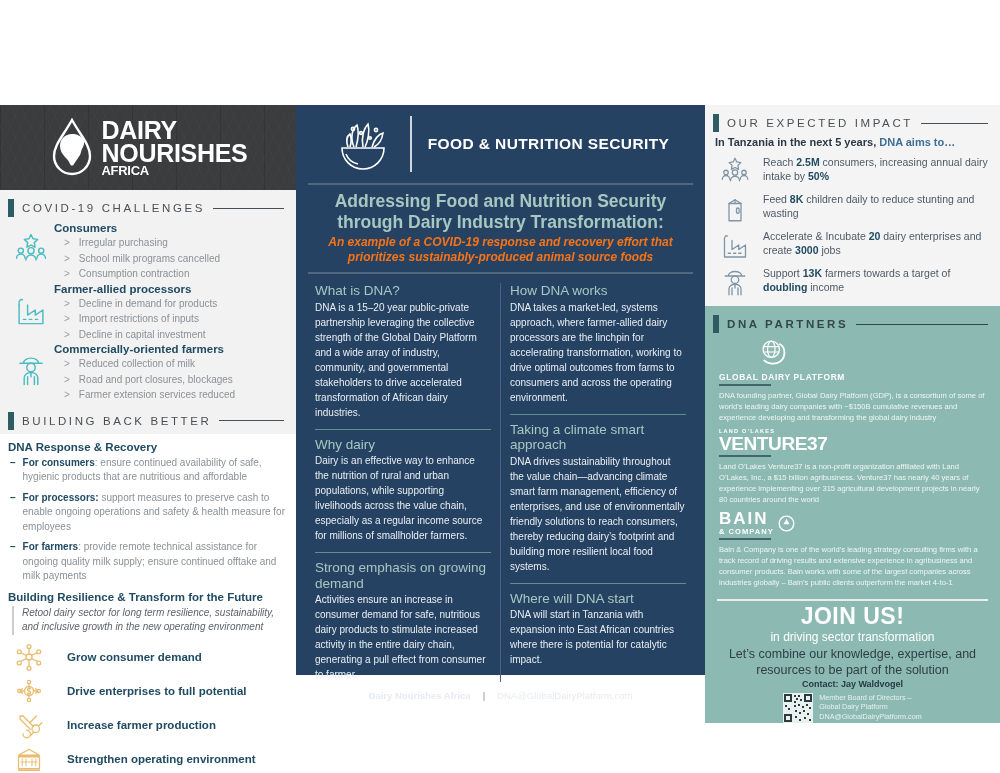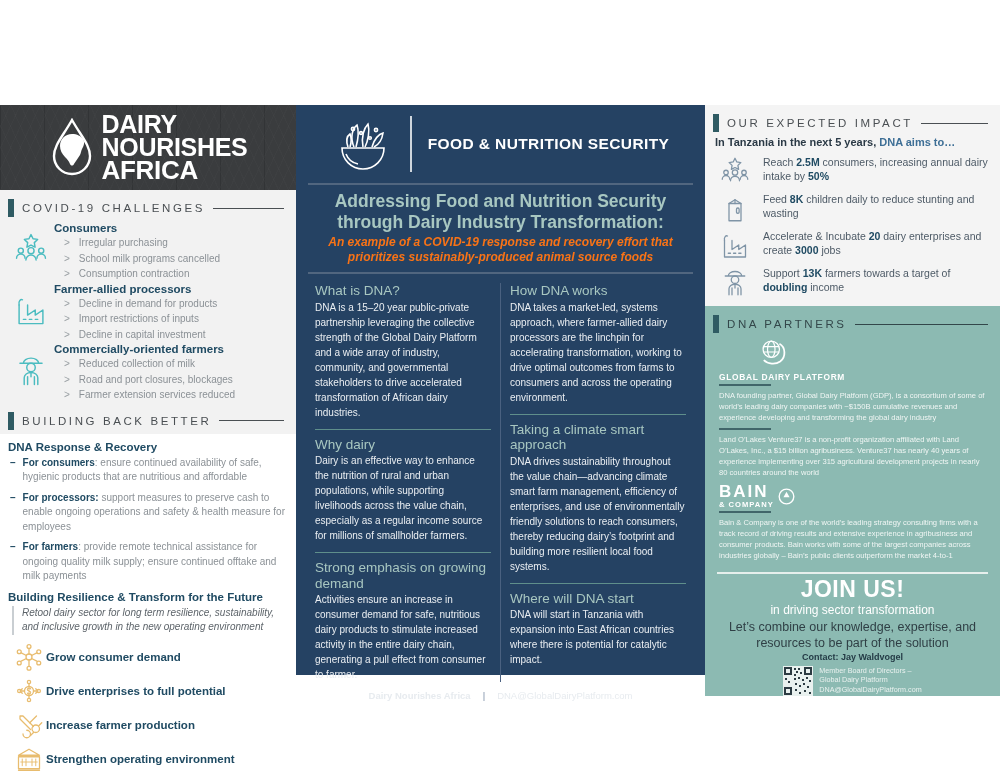--- a/index.html
+++ b/index.html
@@ -13,21 +13,21 @@
   .logo-band .chev{position:absolute;inset:0;opacity:.5;
      background:
        repeating-linear-gradient(115deg, rgba(255,255,255,.035) 0 1px, transparent 1px 9px),
        repeating-linear-gradient(65deg, rgba(255,255,255,.035) 0 1px, transparent 1px 9px),
        repeating-linear-gradient(90deg, rgba(0,0,0,.25) 0 1px, transparent 1px 44px);}
   .logo-wrap{position:relative;display:flex;align-items:center;justify-content:center;height:100%;gap:7px;}
   .drop{position:relative;width:46px;height:60px;}
   .logo-txt{color:#fff;font-weight:bold;line-height:.92;letter-spacing:-.3px;}
   .logo-txt .l1{font-size:25px;}
   .logo-txt .l2{font-size:25px;}
-  .logo-txt .l3{font-size:26px;}
+  .logo-txt .l3{font-size:13px;}
 
   .sec-head{display:flex;align-items:center;gap:8px;padding:0 8px;margin:9px 0 4px 0;}
   .sec-bar{width:6px;height:18px;background:#2f5b63;flex:none;}
   .sec-title{font-size:11.5px;letter-spacing:2.6px;color:#4a4f53;white-space:nowrap;}
   .sec-rule{flex:1;height:1px;background:#4a4f53;margin-right:4px;}
 
   .chal-group{display:flex;align-items:flex-start;padding:1px 8px 0 8px;}
   .chal-icon{width:46px;flex:none;display:flex;justify-content:center;padding-top:10px;}
   .chal-body{flex:1;}
   .chal-title{color:#204b63;font-weight:bold;font-size:11.5px;margin-bottom:1px;}
@@ -35,21 +35,21 @@
   .chal-li .gt{color:#9aa0a4;}
 
   .bbb{background:#fff;flex:1;padding:0 0 4px 0;}
   .sub-h{color:#204b63;font-weight:bold;font-size:11.5px;margin:7px 0 3px 8px;}
   .dash-li{display:flex;gap:7px;margin:0 8px 6px 10px;font-size:10px;line-height:1.45;color:#8b9196;}
   .dash-li .d{color:#204b63;font-weight:bold;}
   .dash-li b{color:#204b63;}
   .quote{display:flex;gap:8px;margin:3px 10px 7px 12px;}
   .q-bar{width:2px;background:#c9ced2;flex:none;}
   .quote i{font-size:10px;color:#5d646a;line-height:1.45;}
-  .pillar{display:flex;align-items:center;gap:2px;margin:0 8px 4px 14px;}
+  .pillar{display:flex;align-items:center;gap:23px;margin:0 8px 4px 14px;}
   .pillar-ico{width:30px;height:30px;flex:none;}
   .pillar-lbl{color:#204b63;font-weight:bold;font-size:11.5px;}
 
   
   .col-mid{width:409px;background:#254263;color:#fff;display:flex;flex-direction:column;}
   .mid-head{display:flex;align-items:center;justify-content:center;gap:16px;height:78px;flex:none;}
   .mid-head .divider{width:2px;height:56px;background:#cfd6dd;}
   .fns{font-size:15.5px;font-weight:bold;letter-spacing:.4px;line-height:1.25;}
   .mid-title-box{border-top:2px solid #4e6party;}
   .mid-title-box{margin:0 12px;border-top:2px solid #51667f;border-bottom:2px solid #51667f;padding:6px 0 7px 0;text-align:center;}
@@ -71,21 +71,21 @@
   .col-right{width:295px;display:flex;flex-direction:column;background:#f2f2f2;}
   .impact{background:#f4f4f4;padding-bottom:6px;flex:none;}
   .imp-row{display:flex;align-items:flex-start;gap:8px;padding:1px 10px 3px 10px;}
   .imp-ico{width:40px;flex:none;display:flex;justify-content:center;padding-top:3px;}
   .imp-txt{font-size:10.5px;line-height:1.35;color:#4d5a66;padding-top:2px;}
   .imp-txt b{color:#204b63;}
   .imp-lead{font-size:11px;font-weight:bold;color:#2b3a46;margin:2px 8px 4px 10px;}
   .imp-lead .accent{color:#3e6f96;}
 
   .partners{background:#8cbab2;flex:1;display:flex;flex-direction:column;}
-  .p-head .sec-title{color:#33474a;}
+  .p-head .sec-title{color:#33474a;font-weight:bold;}
   .p-head .sec-rule{background:#33474a;}
   .p-head .sec-bar{background:#2f5b63;}
   .p-block{padding:0 14px;}
   .p-logo-txt{color:#fff;font-weight:bold;letter-spacing:.6px;}
   .p-rule{width:52px;height:2px;background:#41666a;margin:2px 0 4px 0;}
   .p-desc{font-size:7.6px;line-height:1.45;color:#f0f6f4;}
   .join{border-top:2px solid #e6efec;margin:6px 12px 0 12px;padding-top:4px;text-align:center;}
   .join-h{color:#fff;font-size:23px;font-weight:bold;letter-spacing:.5px;line-height:1;}
   .join-s{color:#fff;font-size:12px;font-weight:normal;margin-top:2px;}
   .join-p{color:#2f3f45;font-size:12.5px;line-height:1.3;margin-top:2px;}
@@ -444,20 +444,24 @@
                     <ellipse cx="18" cy="16" rx="5.5" ry="12"></ellipse>
                     <path d="M6.5 12 h23 M6.5 20 h23"></path>
                     <path d="M30 8 c9 5 10 19 1 26 c-7 5 -18 4 -24 -2" stroke-width="2.6"></path>
                   </g>
                 </svg></div>
      <div class="p-logo-txt" style="font-size:8.4px;letter-spacing:.7px">GLOBAL DAIRY PLATFORM</div>
               <div class="p-rule"></div>
       <div class="p-desc">DNA founding partner, Global Dairy Platform (GDP), is a consortium of some of world’s leading dairy companies with ~$150B cumulative revenues and experience developing and transforming the global dairy industry</div>
             </div>
             <div style="margin-bottom:5px">
+      <div>
+      <div class="p-logo-txt" style="font-size:5.6px;letter-spacing:1.2px">LAND O'LAKES</div>
+      <div class="p-logo-txt" style="font-size:19px;letter-spacing:-.4px;line-height:1">VENTURE37<span style="font-size:12px;text-decoration:underline;vertical-align:top"></span></div>
+              </div>
               <div class="p-rule"></div>
       <div class="p-desc">Land O’Lakes Venture37 is a non-profit organization affiliated with Land O’Lakes, Inc., a $15 billion agribusiness. Venture37 has nearly 40 years of experience implementing over 315 agricultural development projects in nearly 80 countries around the world</div>
             </div>
             <div style="margin-bottom:5px">
       <div style="display:flex;align-items:center;gap:4px">
       <div>
                   <div class="p-logo-txt" style="font-size:17px;letter-spacing:2px;line-height:1">BAIN</div>
       <div class="p-logo-txt" style="font-size:7.6px;letter-spacing:1px">&amp; COMPANY</div>
                 </div>
       <svg width="17" height="17" viewBox="0 0 20 20">

